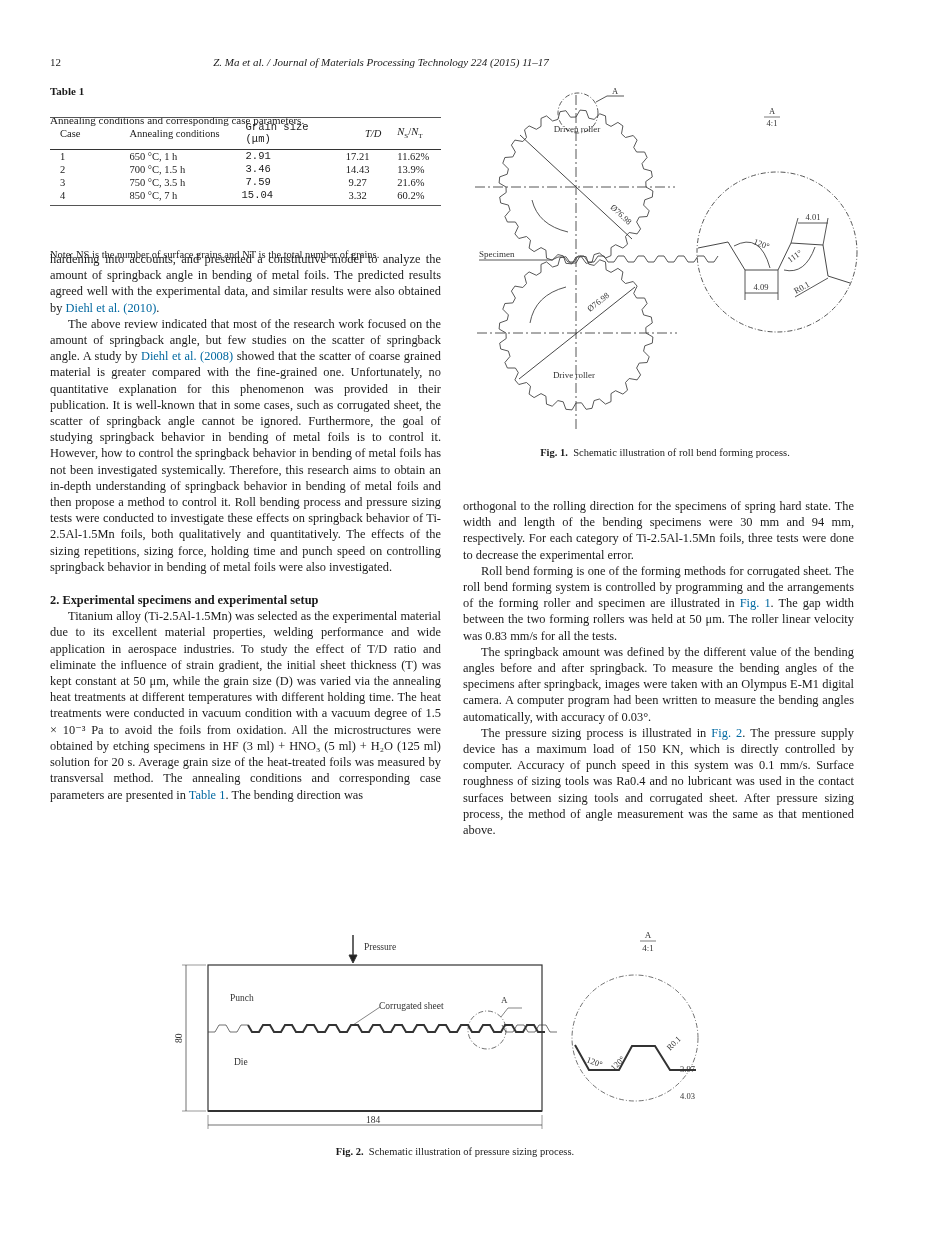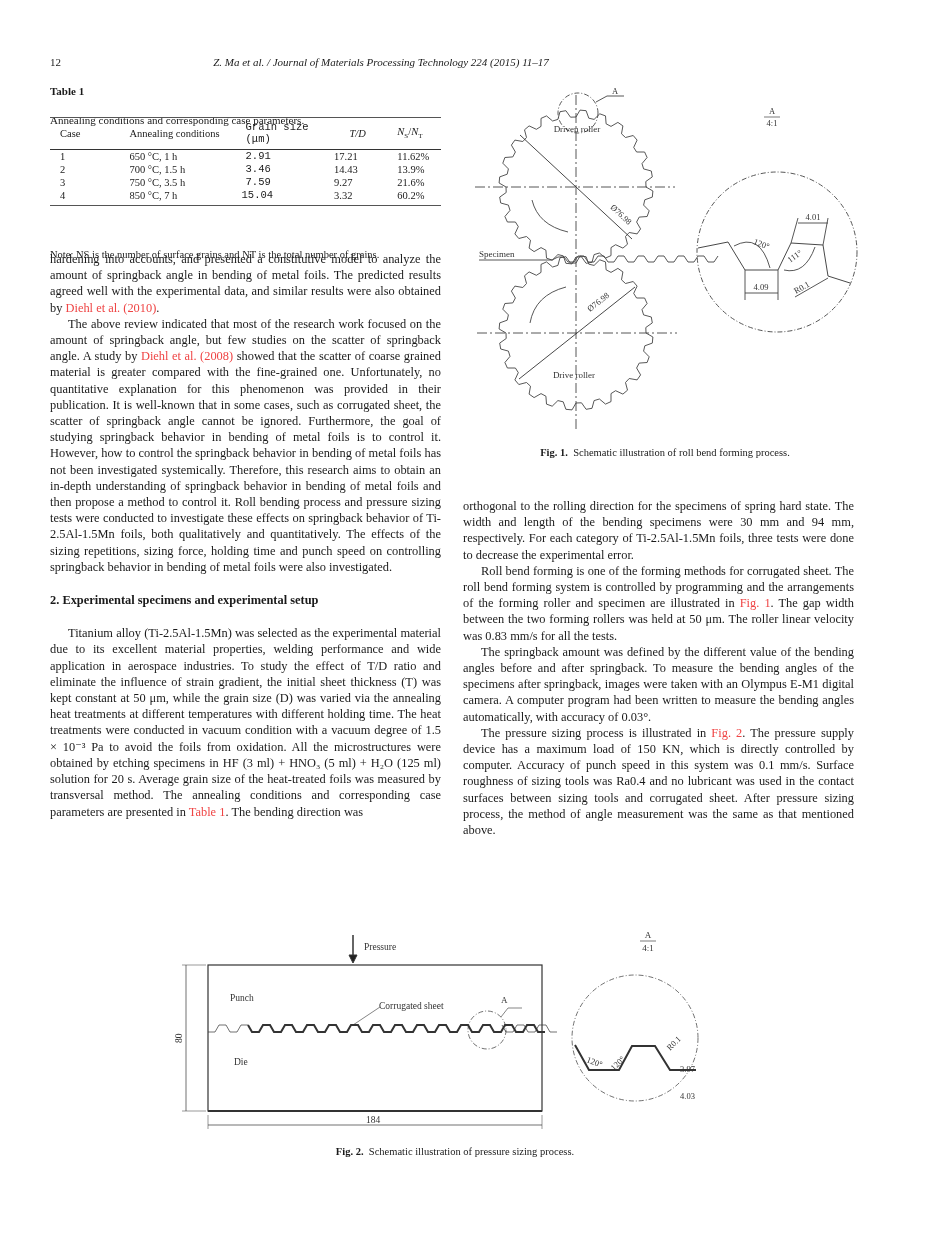--- a/index.html
+++ b/index.html
@@ -11,47 +11,47 @@
   .tbl-title { left:50px; top:85px; font-size:11px; font-weight:bold; }
   .tbl-cap { left:50px; top:114px; font-size:11px; }
   table.t1 { position:absolute; left:50px; top:117px; width:391px; border-collapse:collapse; font-size:10.5px; }
   table.t1 th { font-weight:normal; text-align:left; padding:3px 0 4px 0; border-top:1.5px solid #555; border-bottom:1px solid #333; }
   table.t1 td { padding:0; line-height:13px; }
   table.t1 tr.first td { padding-top:4px; }
   table.t1 tr.last td { border-bottom:1px solid #555; padding-bottom:3px; }
   .c1 { padding-left:10px !important; width:75px; }
   .c2 { width:120px; }
   .c3 { width:95px; padding-left:4px !important;font-family:Liberation Mono, monospace; }
-  .c4 { width:50px; text-align:left; padding-right:16px !important; }
+  .c4 { width:50px; text-align:center; padding-right:16px !important; }
   .c5 { width:45px; }
   .tnote { left:50px; top:217px; font-size:10.5px;margin-top:32px; }
   .col { width:391px; font-size:12.4px; line-height:16.2px; text-align:justify; }
   .col p { margin:0; }
   .col p.ind { text-indent:18px; }
-  .link { color:#ef4444; }
+  .link { color:#0369a1; }
   .h2 { font-weight:bold; font-size:12.4px; }
   .figcap { font-size:10.5px; text-align:center; }
   .figcap b { font-weight:bold; }
   svg text { font-family:"Liberation Serif", serif; fill:#333; }
 </style>
 </head>
 <body>
 
 <div class="abs pagenum">12</div>
 <div class="abs runhead">Z. Ma et al. / Journal of Materials Processing Technology 224 (2015) 11–17</div>
 
 <div class="abs tbl-title">Table 1</div>
 <div class="abs tbl-cap">Annealing conditions and corresponding case parameters.</div>
 <table class="t1">
   <thead>
     <tr>
       <th class="c1">Case</th>
       <th class="c2">Annealing conditions</th>
       <th class="c3" style="padding-left:0">Grain size (μm)</th>
-      <th class="c4" style="text-align:center;padding-right:0;font-style:italic"><span>T/D</span></th>
+      <th class="c4" style="text-align:right;padding-right:0;font-style:italic"><span>T/D</span></th>
       <th class="c5"><i>N</i><sub style="font-size:7px">S</sub>/<i>N</i><sub style="font-size:7px">T</sub></th>
     </tr>
   </thead>
   <tbody>
     <tr>
       <td class="c1">1</td>
       <td class="c2">650 °C, 1 h</td>
       <td class="c3">2.91</td>
       <td class="c4">17.21</td>
       <td class="c5">11.62%</td>
@@ -77,21 +77,21 @@
       <td class="c4">3.32</td>
       <td class="c5">60.2%</td>
     </tr>
   </tbody>
 </table>
 <div class="abs tnote">Note: NS is the number of surface grains and NT is the total number of grains.</div>
 
 <div class="abs col" style="left:50px; top:251px;">
   <p><span>hardening into accounts, and presented a constitutive model to analyze the amount of springback angle in bending of metal foils. The predicted results agreed well with the experimental data, and similar results were also obtained by </span><span class="link">Diehl et al. (2010)</span>.</p>
   <p class="ind"><span>The above review indicated that most of the research work focused on the amount of springback angle, but few studies on the scatter of springback angle. A study by </span><span class="link">Diehl et al. (2008)</span><span> showed that the scatter of coarse grained material is greater compared with the fine-grained one. Unfortunately, no quantitative explanation for this phenomenon was provided in their publication. It is well-known that in some cases, such as corrugated sheet, the scatter of springback angle cannot be ignored. Furthermore, the goal of studying springback behavior in bending of metal foils is to control it. However, how to control the springback behavior in bending of metal foils has not been investigated systemically. Therefore, this research aims to obtain an in-depth understanding of springback behavior in bending of metal foils and then propose a method to control it. Roll bending process and pressure sizing tests were conducted to investigate these effects on springback behavior of Ti-2.5Al-1.5Mn foils, both qualitatively and quantitatively. The effects of the sizing repetitions, sizing force, holding time and punch speed on controlling springback behavior in bending of metal foils were also investigated.</span></p>
-  <p class="h2" style="margin-top:17px; margin-bottom:17px;">2.  Experimental specimens and experimental setup</p>
+  <p class="h2" style="margin-top:17px; ">2.  Experimental specimens and experimental setup</p>
   <p class="ind"><span>Titanium alloy (Ti-2.5Al-1.5Mn) was selected as the experimental material due to its excellent material properties, welding performance and wide application in aerospace industries. To study the effect of T/D ratio and eliminate the influence of strain gradient, the initial sheet thickness (T) was kept constant at 50 μm, while the grain size (D) was varied via the annealing heat treatments at different temperatures with different holding time. The heat treatments were conducted in vacuum condition with a vacuum degree of 1.5 × 10⁻³ Pa to avoid the foils from oxidation. All the microstructures were obtained by etching specimens in HF (3 ml) + HNO₃ (5 ml) + H₂O (125 ml) solution for 20 s. Average grain size of the heat-treated foils was measured by transversal method. The annealing conditions and corresponding case parameters are presented in </span><span class="link">Table 1</span><span>. The bending direction was</span></p>
 </div>
 
 <svg class="abs" style="left:470px; top:80px;" width="420" height="360" viewBox="0 0 420 360">
   <g fill="none" stroke="#444" stroke-width="0.9">
 
     <path d="M176.0 107.0 L182.9 111.0 L182.3 117.1 L174.8 119.8 L173.6 125.1 L179.2 130.8 L177.1 136.5 L169.2 137.1 L166.6 142.0 L170.6 148.9 L167.1 153.9 L159.2 152.5 L155.5 156.5 L157.5 164.2 L152.9 168.1 L145.6 164.7 L141.0 167.6 L141.0 175.6 L135.5 178.1 L129.4 173.0 L124.1 174.6 L122.0 182.3 L116.1 183.3 L111.5 176.8 L106.0 177.0 L102.0 183.9 L95.9 183.3 L93.2 175.8 L87.9 174.6 L82.2 180.2 L76.5 178.1 L75.9 170.2 L71.0 167.6 L64.1 171.6 L59.1 168.1 L60.5 160.2 L56.5 156.5 L48.8 158.5 L44.9 153.9 L48.3 146.6 L45.4 142.0 L37.4 142.0 L34.9 136.5 L40.0 130.4 L38.4 125.1 L30.7 123.0 L29.7 117.1 L36.2 112.5 L36.0 107.0 L29.1 103.0 L29.7 96.9 L37.2 94.2 L38.4 88.9 L32.8 83.2 L34.9 77.5 L42.8 76.9 L45.4 72.0 L41.4 65.1 L44.9 60.1 L52.8 61.5 L56.5 57.5 L54.5 49.8 L59.1 45.9 L66.4 49.3 L71.0 46.4 L71.0 38.4 L76.5 35.9 L82.6 41.0 L87.9 39.4 L90.0 31.7 L95.9 30.7 L100.5 37.2 L106.0 37.0 L110.0 30.1 L116.1 30.7 L118.8 38.2 L124.1 39.4 L129.8 33.8 L135.5 35.9 L136.1 43.8 L141.0 46.4 L147.9 42.4 L152.9 45.9 L151.5 53.8 L155.5 57.5 L163.2 55.5 L167.1 60.1 L163.7 67.4 L166.6 72.0 L174.6 72.0 L177.1 77.5 L172.0 83.6 L173.6 88.9 L181.3 91.0 L182.3 96.9 L175.8 101.5 Z" id="g1"></path>
     <path d="M176.0 253.0 L182.9 257.0 L182.3 263.1 L174.8 265.8 L173.6 271.1 L179.2 276.8 L177.1 282.5 L169.2 283.1 L166.6 288.0 L170.6 294.9 L167.1 299.9 L159.2 298.5 L155.5 302.5 L157.5 310.2 L152.9 314.1 L145.6 310.7 L141.0 313.6 L141.0 321.6 L135.5 324.1 L129.4 319.0 L124.1 320.6 L122.0 328.3 L116.1 329.3 L111.5 322.8 L106.0 323.0 L102.0 329.9 L95.9 329.3 L93.2 321.8 L87.9 320.6 L82.2 326.2 L76.5 324.1 L75.9 316.2 L71.0 313.6 L64.1 317.6 L59.1 314.1 L60.5 306.2 L56.5 302.5 L48.8 304.5 L44.9 299.9 L48.3 292.6 L45.4 288.0 L37.4 288.0 L34.9 282.5 L40.0 276.4 L38.4 271.1 L30.7 269.0 L29.7 263.1 L36.2 258.5 L36.0 253.0 L29.1 249.0 L29.7 242.9 L37.2 240.2 L38.4 234.9 L32.8 229.2 L34.9 223.5 L42.8 222.9 L45.4 218.0 L41.4 211.1 L44.9 206.1 L52.8 207.5 L56.5 203.5 L54.5 195.8 L59.1 191.9 L66.4 195.3 L71.0 192.4 L71.0 184.4 L76.5 181.9 L82.6 187.0 L87.9 185.4 L90.0 177.7 L95.9 176.7 L100.5 183.2 L106.0 183.0 L110.0 176.1 L116.1 176.7 L118.8 184.2 L124.1 185.4 L129.8 179.8 L135.5 181.9 L136.1 189.8 L141.0 192.4 L147.9 188.4 L152.9 191.9 L151.5 199.8 L155.5 203.5 L163.2 201.5 L167.1 206.1 L163.7 213.4 L166.6 218.0 L174.6 218.0 L177.1 223.5 L172.0 229.6 L173.6 234.9 L181.3 237.0 L182.3 242.9 L175.8 247.5 Z" id="g2"></path>
 
     <line x1="5" y1="107" x2="205" y2="107" stroke-dasharray="10,3,2,3"></line>

